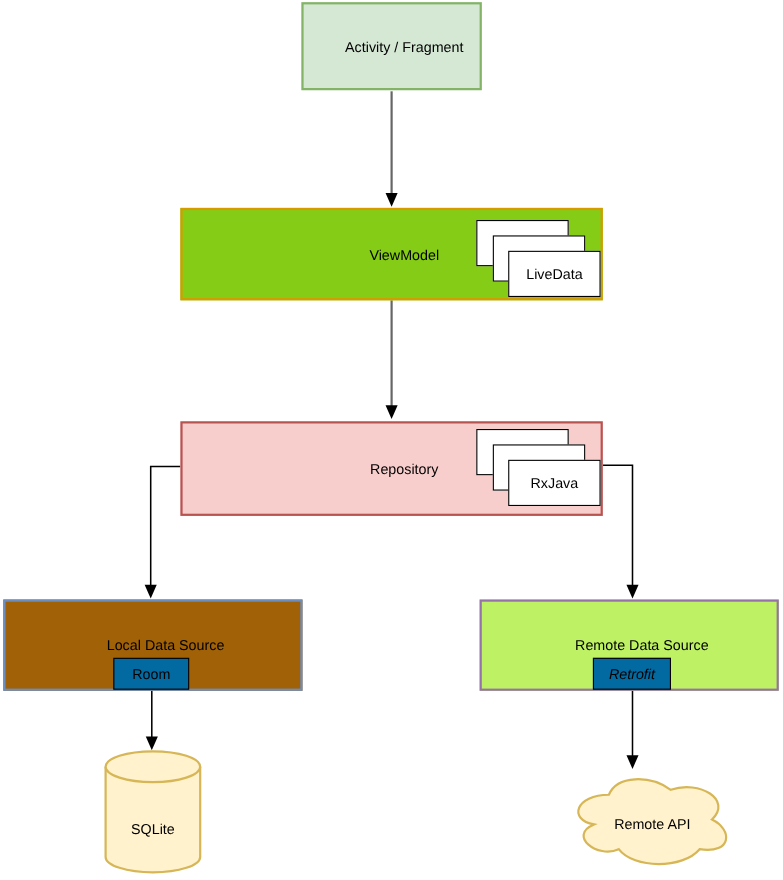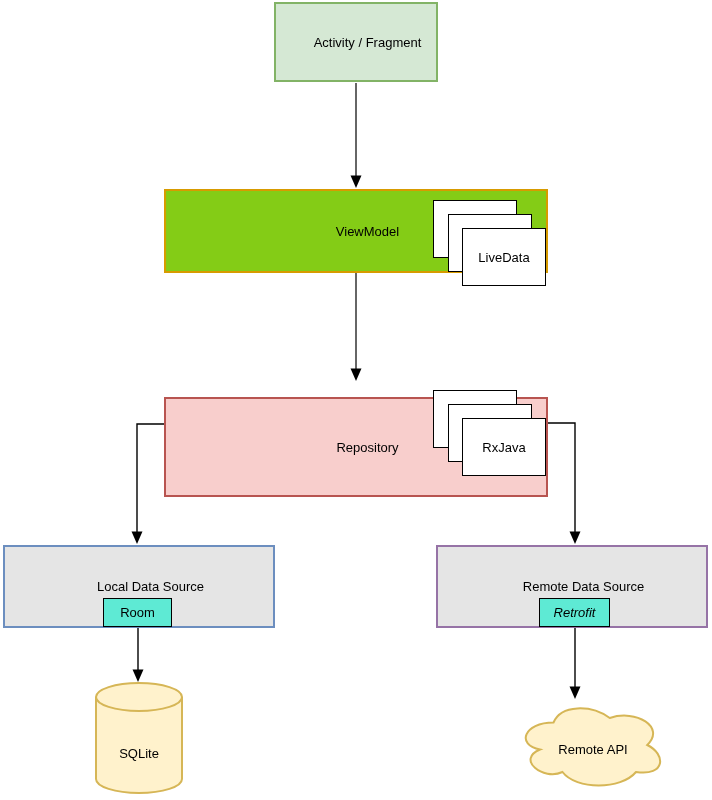--- a/index.html
+++ b/index.html
@@ -20,35 +20,35 @@
     justify-content: center;
     font-size: 13px;
     z-index: 2;
     text-align: center;
   }
   .node.b2 { border-style: solid; border-width: 2px; padding-left: 23px; }
   .card {
     position: absolute;
     box-sizing: border-box;
     width: 84px;
-    height: 58px;
+    height: 42px;
     background: #ffffff;
     border: 1.5px solid #000000;
     display: flex;
     align-items: center;
     justify-content: center;
     font-size: 13px;
     z-index: 3;
     white-space: nowrap;
     overflow: hidden;
   }
   .badge {
     position: absolute;
     box-sizing: border-box;
-    background: #5eead4;
+    background: #0369a1;
     border: 1.5px solid #000000;
     display: flex;
     align-items: center;
     justify-content: center;
     font-size: 13px;
     z-index: 4;
     white-space: nowrap;
   }
   #edge-layer {
     position: absolute;
@@ -129,41 +129,41 @@
   <div class="card" style="left:433px; top:200px;">
     <span>LiveData</span>
   </div>
   <div class="card" style="left:448px; top:214px;">
     <span>LiveData</span>
   </div>
   <div class="card" style="left:462px; top:228px;">
     <span>LiveData</span>
   </div>
 
-  <div class="node b2" style="left: 164px; top: 383px; width: 384px; height: 100px; background-color: rgb(248, 206, 204); border-color: rgb(184, 84, 80); margin-top: 14px;">
+  <div class="node b2" style="left: 164px; top: 383px; width: 384px; height: 86px; background-color: rgb(248, 206, 204); border-color: rgb(184, 84, 80);">
     <span>Repository</span>
   </div>
 
   <div class="card" style="left:433px; top:390px;">
     <span>RxJava</span>
   </div>
   <div class="card" style="left:448px; top:404px;">
     <span>RxJava</span>
   </div>
   <div class="card" style="left:462px; top:418px;">
     <span>RxJava</span>
   </div>
 
-  <div class="node b2" style="left: 3px; top: 545px; width: 272px; height: 83px; background-color: #e5e5e5; border-color: rgb(108, 142, 191);">
+  <div class="node b2" style="left: 3px; top: 545px; width: 272px; height: 83px; background-color: #a16207; border-color: rgb(108, 142, 191);">
     <span>Local Data Source</span>
   </div>
   <div class="badge" style="left:103px; top:598px; width:69px; height:29px;">
     <span>Room</span>
   </div>
 
-  <div class="node b2" style="left: 436px; top: 545px; width: 272px; height: 83px; background-color: #e5e5e5; border-color: rgb(150, 115, 166);">
+  <div class="node b2" style="left: 436px; top: 545px; width: 272px; height: 83px; background-color: #bef264; border-color: rgb(150, 115, 166);">
     <span>Remote Data Source</span>
   </div>
   <div class="badge" style="left:539px; top:598px; width:71px; height:29px;font-style:italic;">
     <span>Retrofit</span>
   </div>
 
 </div>
 
 </body></html>

